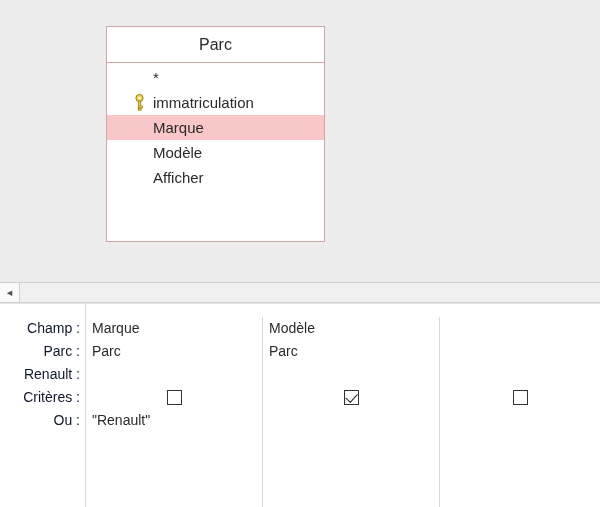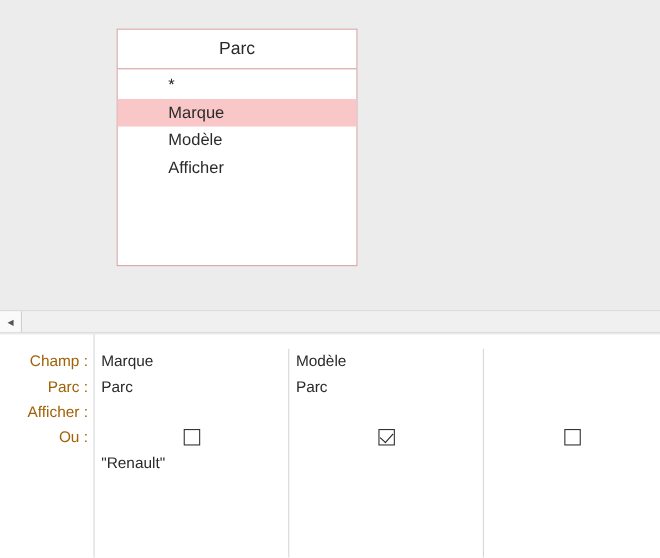--- a/index.html
+++ b/index.html
@@ -85,21 +85,21 @@
     display: flex;
     flex-direction: column;
     padding-top: 13px;
   }
   .labels-col .lbl {
     height: 23px;
     line-height: 23px;
     text-align: right;
     padding-right: 5px;
     font-size: 14px;
-    color: #a16207;
+    color: #0f172a;
   }
   .cols {
     flex: 1;
     display: flex;
     overflow: hidden;
     border-left: 1px solid #d8d8d8;
     padding-top: 13px;
   }
   .col {
     display: flex;
@@ -145,20 +145,32 @@
 <body>
 
 <div class="diagram-pane">
   <div class="table-box">
     <div class="table-title">Parc</div>
     <div class="field-list" id="field-list">
         <div class="field-row">
           <span class="field-icon"></span>
           <span class="field-label">*</span>
         </div>
+        <div class="field-row">
+          <span class="field-icon">
+            <svg class="key-svg" viewBox="0 0 11 20">
+              <circle cx="5.5" cy="5" r="3.6" fill="#f3d24b" stroke="#9c7a12" stroke-width="1"></circle>
+              <circle cx="5.5" cy="5" r="1.3" fill="#fff"></circle>
+              <rect x="4.3" y="8" width="2.4" height="9" fill="#f3d24b" stroke="#9c7a12" stroke-width="0.8"></rect>
+              <rect x="4.3" y="13" width="4.5" height="1.8" fill="#f3d24b" stroke="#9c7a12" stroke-width="0.6"></rect>
+              <rect x="4.3" y="15.5" width="3.3" height="1.6" fill="#f3d24b" stroke="#9c7a12" stroke-width="0.6"></rect>
+            </svg>
+          </span>
+          <span class="field-label">immatriculation</span>
+        </div>
         <div class="field-row selected">
           <span class="field-icon"></span>
           <span class="field-label">Marque</span>
         </div>
         <div class="field-row">
           <span class="field-icon"></span>
           <span class="field-label">Modèle</span>
         </div>
         <div class="field-row">
           <span class="field-icon"></span>
@@ -170,21 +182,22 @@
 
 <div class="h-scroll">
   <div class="scroll-btn">◂</div>
   <div class="scroll-track"></div>
 </div>
 
 <div class="grid-pane">
   <div class="labels-col">
     <div class="lbl">Champ :</div>
     <div class="lbl">Parc :</div>
-    <div class="lbl">Afficher :</div>
+    <div class="lbl">Renault :</div>
+    <div class="lbl">Critères :</div>
     <div class="lbl">Ou :</div>
   </div>
   <div class="cols" id="grid-cols">
       <div class="col">
         <div class="cell">Marque</div>
         <div class="cell">Parc</div>
         <div class="cell"></div>
         <div class="cell center">
           <span class="chk"></span>
         </div>

